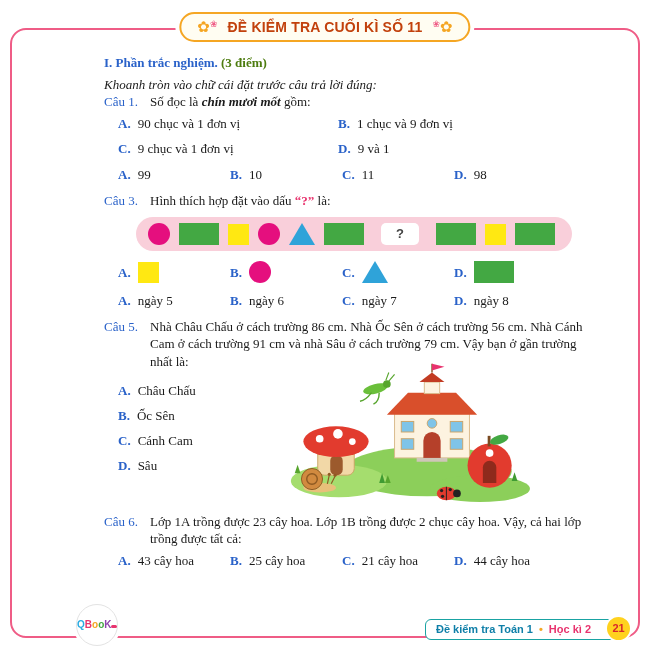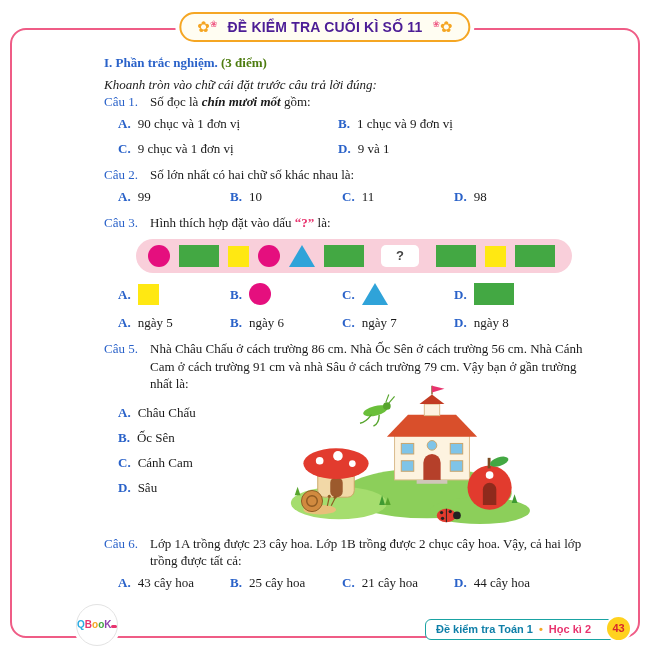--- a/index.html
+++ b/index.html
@@ -16,21 +16,21 @@
   .banner{
     position:absolute;top:12px;left:50%;transform:translateX(-50%);
     display:flex;align-items:center;gap:10px;
     background:#fffdf2;border:2px solid #f5a623;border-radius:22px;
     padding:4px 16px;z-index:3;box-shadow:0 0 0 4px #ffffff;
   }
   .flower{font-family:"DejaVu Sans",sans-serif;font-size:15px;color:#f5a623;line-height:1;}
   .flower .mini{font-size:9px;color:#ef5c86;vertical-align:top;}
   .banner-title{
     font-family:"Liberation Sans",sans-serif;font-weight:bold;font-size:14px;
-    color:#4c1d95;white-space:nowrap;letter-spacing:.2px;
+    color:#c2410c;white-space:nowrap;letter-spacing:.2px;
   }
   
   .content{position:absolute;top:54px;left:104px;width:490px;z-index:2;}
   .sec-line{font-weight:bold;}
   .sec-head{color:#2a62c9;}
   .sec-points{color:#4d7c0f;}
   .instruction{font-style:italic;margin:5px 0 0;}
   .q{margin-bottom:9px;}
   .q-head{display:flex;align-items:flex-start;}
   .q-label{flex:0 0 46px;color:#2a62c9;font-weight:normal;}
@@ -127,24 +127,20 @@
           <span>9 chục và 1 đơn vị</span>
         </div>
       <div class="opt">
           <span class="opt-letter">D.</span>
           <span>9 và 1</span>
         </div>
     </div>
   </div>
 
   <div class="q">
-    <div class="q-head">
-      <span class="q-label">Câu 2.</span>
-      <span class="q-text">Số lớn nhất có hai chữ số khác nhau là:</span>
-    </div>
     <div class="opts cols-4">
       <div class="opt">
           <span class="opt-letter">A.</span>
           <span>99</span>
         </div>
       <div class="opt">
           <span class="opt-letter">B.</span>
           <span>10</span>
         </div>
       <div class="opt">
@@ -333,13 +329,13 @@
 <div class="logo">
   <span class="logo-text"><span class="lc1">Q</span><span class="lc2">B</span><span class="lc3">o</span><span class="lc4">o</span><span class="lc5">K</span></span>
   <span class="logo-swoosh"></span>
 </div>
 
 <div class="footer-pill">
   <span class="footer-book">Đề kiểm tra Toán 1</span>
   <span class="footer-dot">•</span>
   <span class="footer-term">Học kì 2</span>
 </div>
-<div class="page-badge">43</div>
+<div class="page-badge">21</div>
 
 </body></html>

